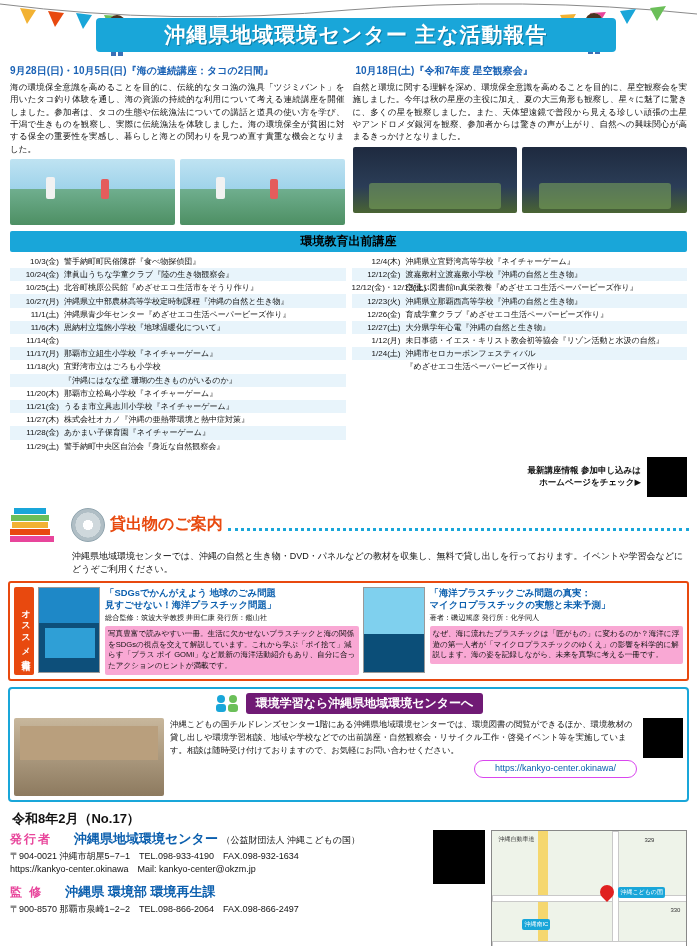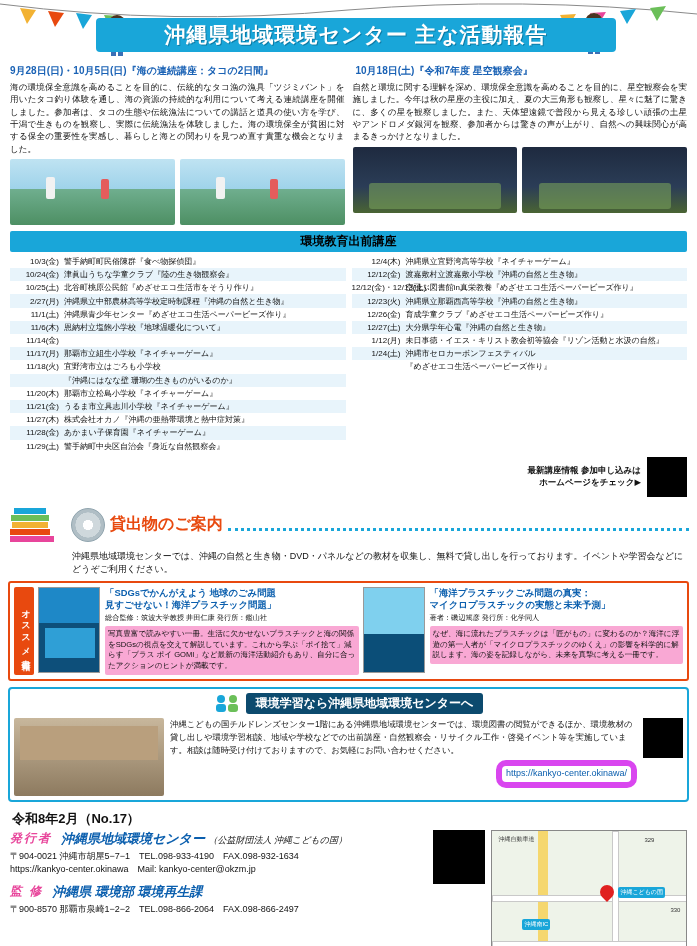--- a/index.html
+++ b/index.html
@@ -111,37 +111,37 @@
   .bk-cover.b { background:linear-gradient(#7fd0ee 0 55%, #0b4e78 55% 100%); }
   .bk-txt { flex:1; font-size:7.6px; line-height:1.4; }
   .bk-ttl { color:#0b5fae; font-weight:bold; font-size:9.4px; line-height:1.3; margin-bottom:2px; }
   .bk-meta { font-size:7.2px; margin-bottom:3px; }
   .bk-body { background:#f9a8d4; padding:3px; border-radius:2px; }
 
   
   .promo { margin:6px 8px 0 8px; border:2px solid #19a6d9; border-radius:4px; padding:4px; }
   .promo-head { display:flex; align-items:center; justify-content:center; gap:6px; }
   .promo-head .pt {
-    background:#0c4a6e; color:#fff; font-weight:bold; font-size:12px;
+    background:#701a75; color:#fff; font-weight:bold; font-size:12px;
     padding:2px 10px; border-radius:3px;
   }
   .promo-body { display:flex; gap:6px; margin-top:4px; }
   .promo-photo { width:150px; height:78px; background:linear-gradient(#c8b79c,#8d7a5f); border-radius:2px; position:relative; overflow:hidden; }
   .promo-photo:after{ content:""; position:absolute; left:6px; top:8px; width:138px; height:34px; background:#b99f7d; }
   .promo-text { flex:1; font-size:8.4px; line-height:1.55; }
   .url-pill {
-    display:inline-block; background:#fff; border:6px solid #d946ef; color:#0b5fae;
-    font-size:9px; padding:1px 4px; border-radius:10px; margin-top:3px;
+    display:inline-block; background:#fff; border:1px solid #d946ef; color:#0b5fae;
+    font-size:9px; padding:1px 20px; border-radius:10px; margin-top:3px;
   }
 
   
   .issue { margin:8px 12px 2px 12px; font-size:13px; font-weight:bold; }
   .footer { display:flex; margin:0 10px; gap:6px; }
   .foot-left { width:420px; }
-  .frow { display:flex; gap:9px; align-items:flex-start; margin-bottom:2px;font-style:italic; }
+  .frow { display:flex; gap:22px; align-items:flex-end; margin-bottom:2px; }
   .tag { color:#e8459b; font-weight:bold; font-size:12px; white-space:nowrap; letter-spacing:2px; }
   .org { color:#0b5fae; font-weight:bold; font-size:13px; }
   .org small { font-size:9px; color:#111; font-weight:normal; }
   .addr { font-size:9px; line-height:1.5; }
   .qr-foot { width:54px; height:54px; background:#000; margin-left:6px; }
   .map { width:200px; height:150px; border:1px solid #888; position:relative; overflow:hidden; background:#eef3e9; }
   .map .road { position:absolute; background:#fff; border:1px solid #c9c9c9; }
   .map .hi { position:absolute; background:#f5d76e; }
   .map .pin { position:absolute; width:14px; height:14px; background:#e02020; border-radius:50% 50% 50% 0; transform:rotate(-45deg); }
   .map .lbl { position:absolute; font-size:6px; color:#333; }
@@ -219,21 +219,21 @@
         </div>
         <div class="crow alt">
           <div class="d">10/24(金)</div>
           <div class="n">津眞山うちな学童クラブ『陸の生き物観察会』</div>
         </div>
         <div class="crow">
           <div class="d">10/25(土)</div>
           <div class="n">北谷町桃原公民館『めざせエコ生活市をそうり作り』</div>
         </div>
         <div class="crow alt">
-          <div class="d">2/27(月)</div>
+          <div class="d">10/27(月)</div>
           <div class="n">沖縄県立中部農林高等学校定時制課程『沖縄の自然と生き物』</div>
         </div>
         <div class="crow">
           <div class="d">11/1(土)</div>
           <div class="n">沖縄県青少年センター『めざせエコ生活ペーパービーズ作り』</div>
         </div>
         <div class="crow alt">
           <div class="d">11/6(木)</div>
           <div class="n">恩納村立塩飽小学校『地球温暖化について』</div>
         </div>

